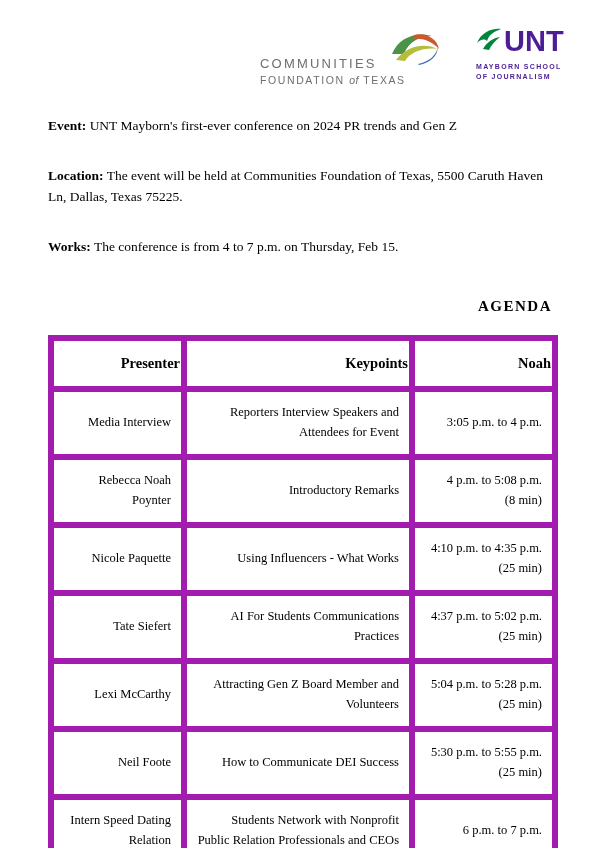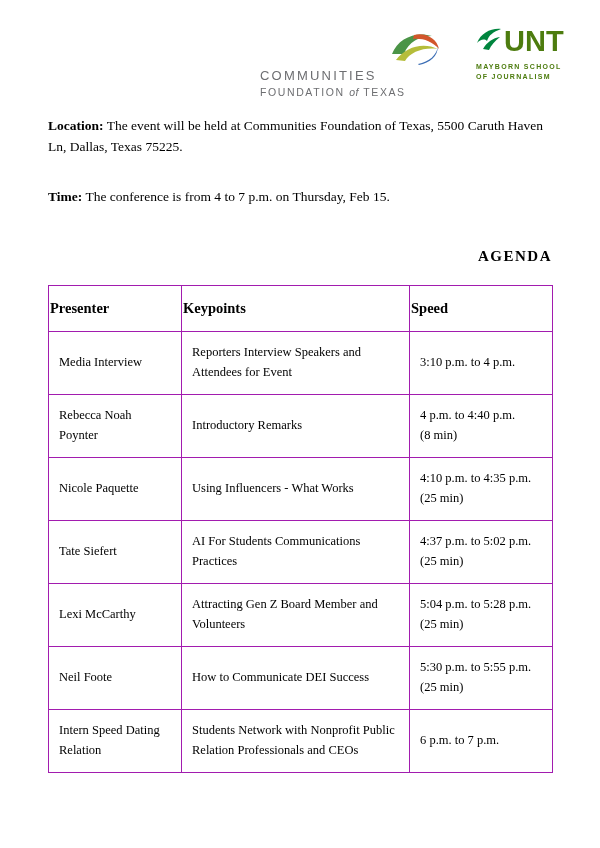--- a/index.html
+++ b/index.html
@@ -12,38 +12,38 @@
     position: relative;
     overflow: hidden;
   }
 
   
   .page-header { position: relative; height: 116px; }
 
   .cft-logo { position: absolute; left: 260px; top: 32px; width: 132px; }
   .cft-swoosh { position: absolute; right: -50px; top: -2px; }
   .cft-line1 {
-    margin-top: 36px;
+    margin-top: 24px;
     font-family: "Liberation Sans", sans-serif;
     font-size: 13px;
     letter-spacing: 2.2px;
     color: #6d6e71;
     white-space: nowrap;
   }
   .cft-line2 {
     margin-top: 3px;
     font-family: "Liberation Sans", sans-serif;
     font-size: 10.5px;
     letter-spacing: 1.6px;
     color: #6d6e71;
     white-space: nowrap;
   }
   .cft-line2 .of { font-style: italic; letter-spacing: 0.5px; }
 
-  .unt-logo { position: absolute; left: 476px; top: 26px; color: #4d7c0f; }
+  .unt-logo { position: absolute; left: 476px; top: 26px; color: #4c1d95; }
   .unt-top { display: flex; align-items: center; gap: 2px; }
   .unt-acronym {
     font-family: "Liberation Sans", sans-serif;
     font-weight: bold;
     font-size: 29px;
     letter-spacing: 0px;
     line-height: 1;
   }
   .unt-school {
     margin-top: 6px;
@@ -72,22 +72,22 @@
     margin: 40px 0 20px 0;
   }
 
   
   table.agenda {
     border-collapse: collapse;
     width: 504px;
     table-layout: fixed;
   }
   table.agenda th, table.agenda td {
-    border: 1px solid #a21caf;
-    text-align: left;
+    border: 6px solid #a21caf;
+    text-align: right;
     vertical-align: middle;
   }
   table.agenda th {
     font-size: 14.5px;
     font-weight: bold;
     height: 43px;
   }
   table.agenda td {
     font-size: 12.5px;
     height: 54px;
@@ -134,60 +134,64 @@
     <div class="unt-school">
       <div>MAYBORN SCHOOL</div>
       <div>OF JOURNALISM</div>
     </div>
   </div>
 
 </header>
 
 <main class="content">
 
+  <p class="detail">
+    <b>Event:</b>
+    <span>UNT Mayborn's first-ever conference on 2024 PR trends and Gen Z</span>
+  </p>
 
   <p class="detail">
     <b>Location:</b>
     <span>The event will be held at Communities Foundation of Texas, 5500 Caruth Haven Ln, Dallas, Texas 75225.</span>
   </p>
 
   <p class="detail">
-    <b>Time:</b>
+    <b>Works:</b>
     <span>The conference is from 4 to 7 p.m. on Thursday, Feb 15.</span>
   </p>
 
   <h2 class="agenda-title">AGENDA</h2>
 
   <table class="agenda">
     <colgroup>
       <col class="c-presenter">
         <col class="c-keypoints">
         <col class="c-time">
     </colgroup>
     <thead>
       <tr>
         <th>Presenter</th>
         <th>Keypoints</th>
-        <th>Speed</th>
+        <th>Noah</th>
       </tr>
     </thead>
     <tbody>
       <tr>
         <td class="col-presenter">Media Interview</td>
         <td>Reporters Interview Speakers and Attendees for Event</td>
         <td>
-          <div>3:10 p.m. to 4 p.m.</div>
+          <div>3:05 p.m. to 4 p.m.</div>
           <div></div>
         </td>
       </tr>
       <tr>
         <td class="col-presenter">Rebecca Noah Poynter</td>
         <td>Introductory Remarks</td>
         <td>
-          <div>4 p.m. to 4:40 p.m.</div>
+          <div>4 p.m. to 5:08 p.m.</div>
           <div>(8 min)</div>
         </td>
       </tr>
       <tr>
         <td class="col-presenter">Nicole Paquette</td>
         <td>Using Influencers - What Works</td>
         <td>
           <div>4:10 p.m. to 4:35 p.m.</div>
           <div>(25 min)</div>
         </td>

